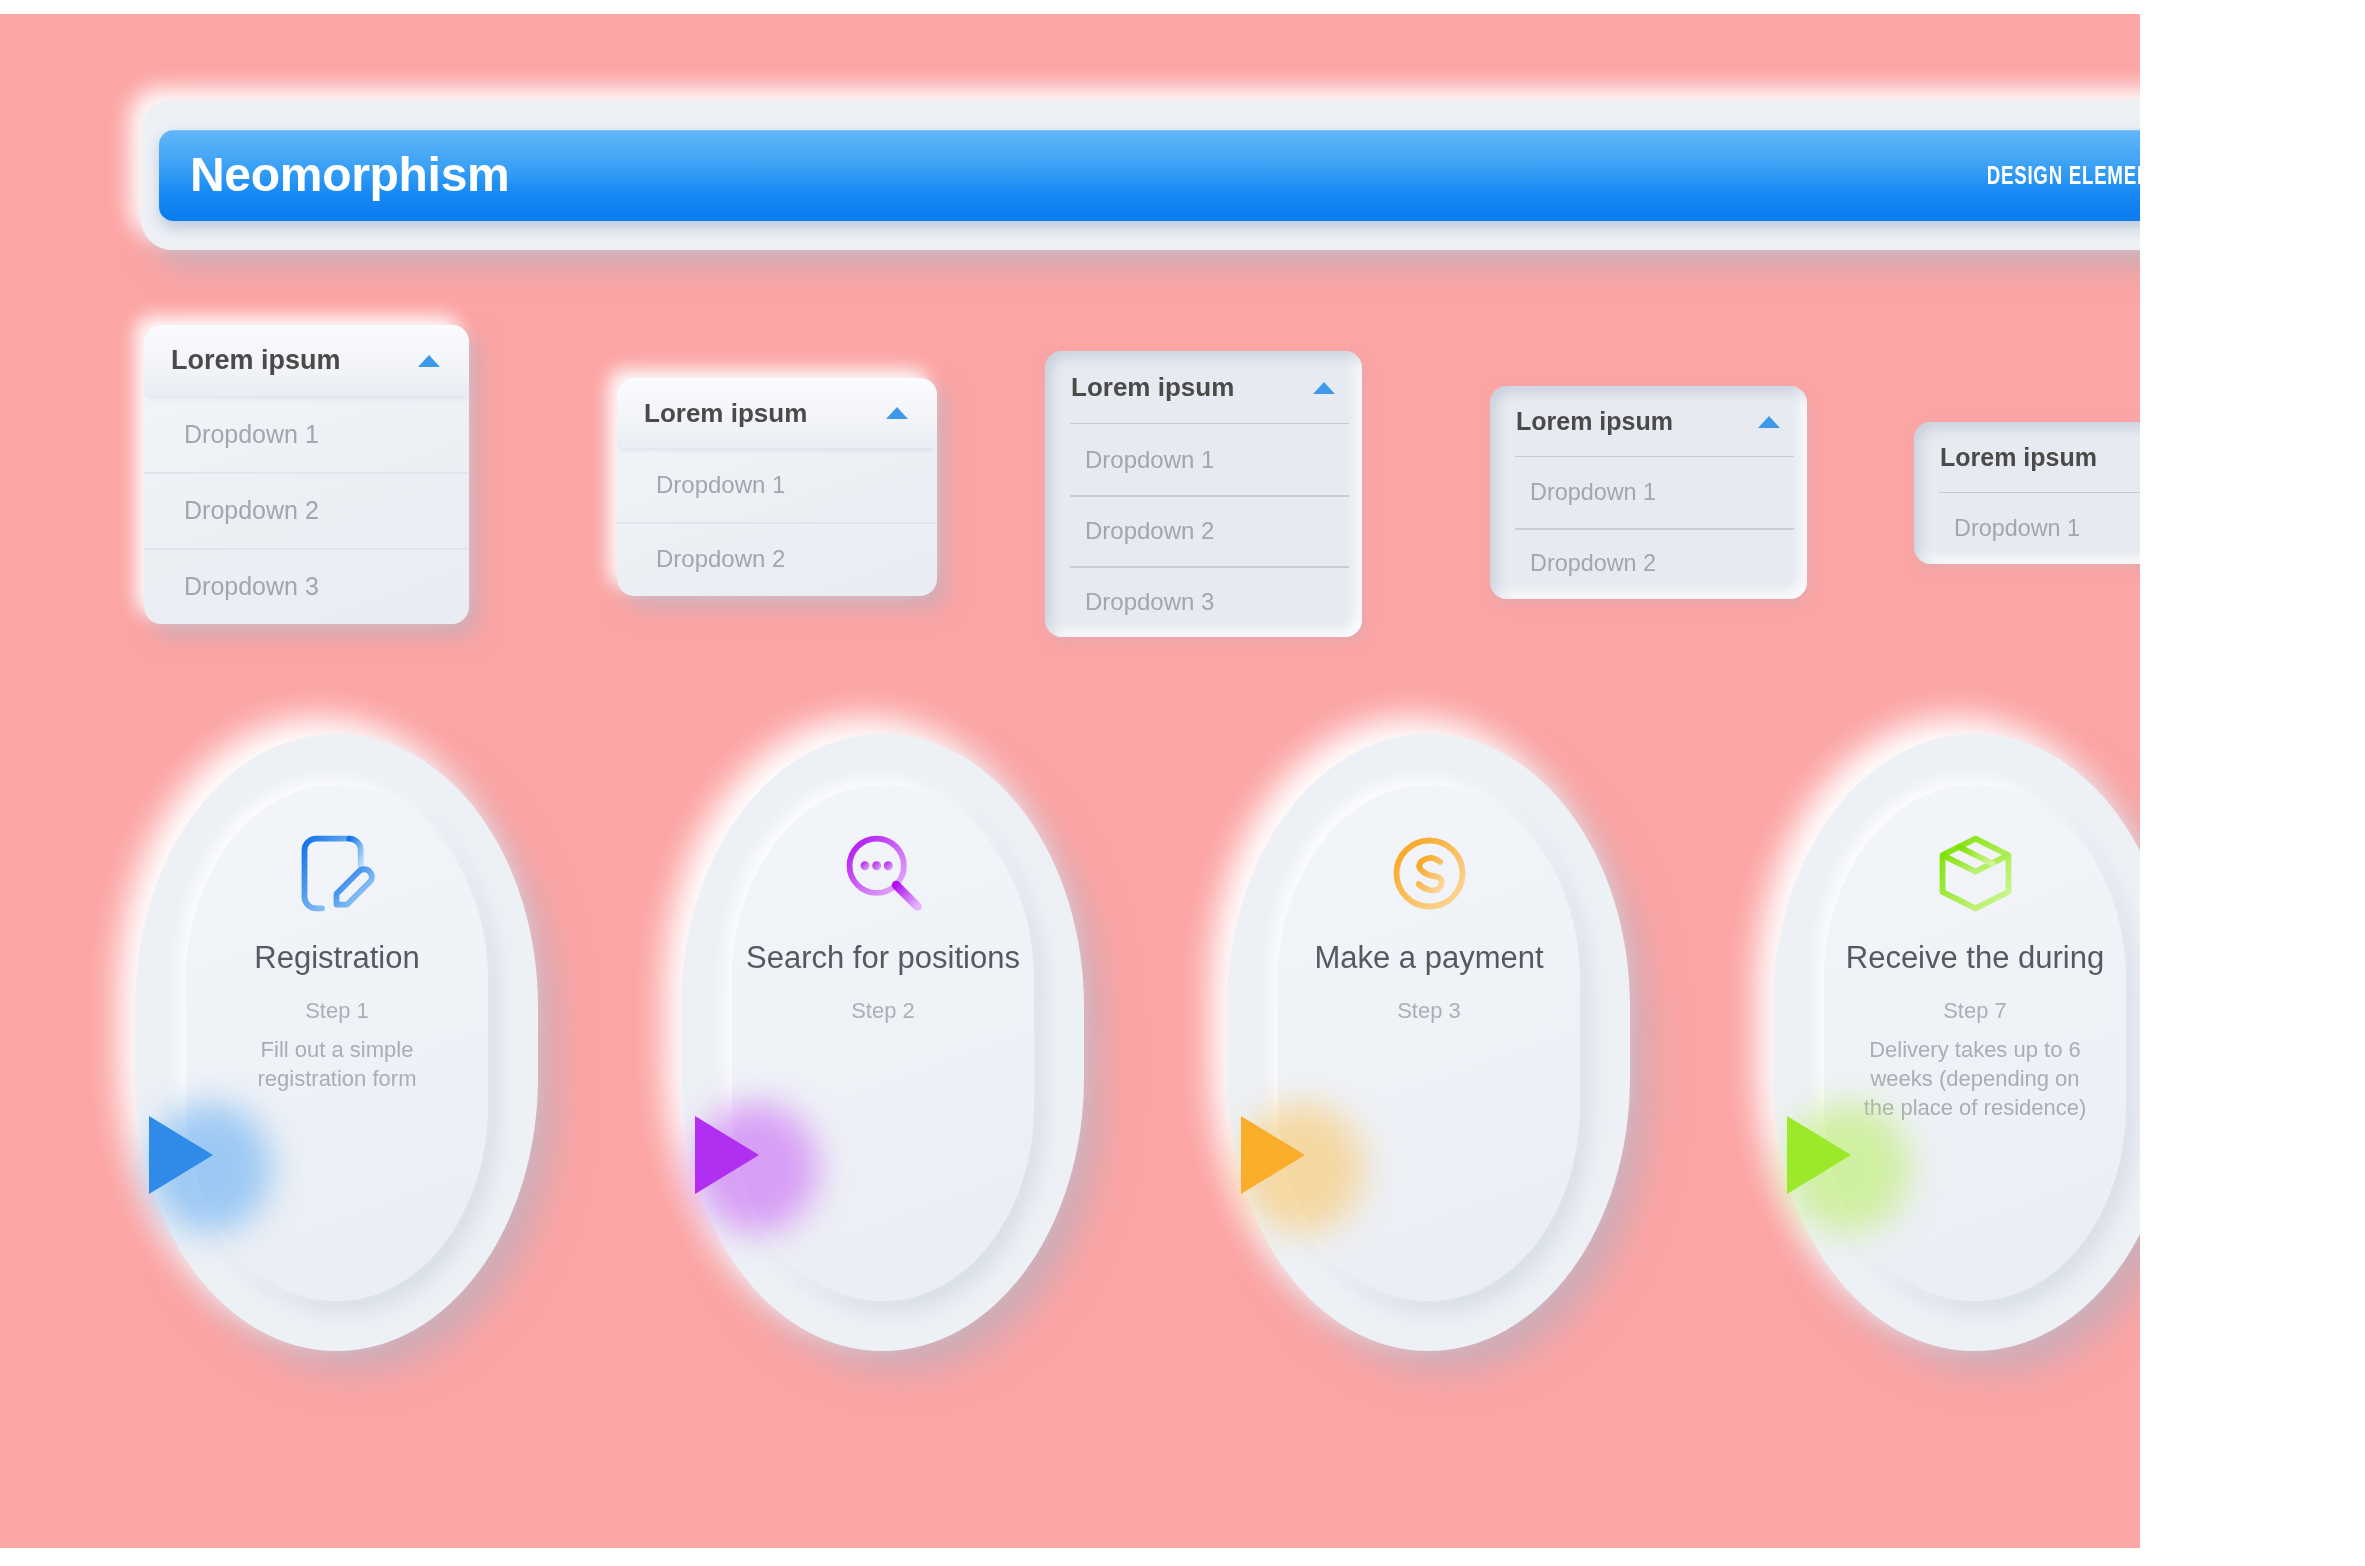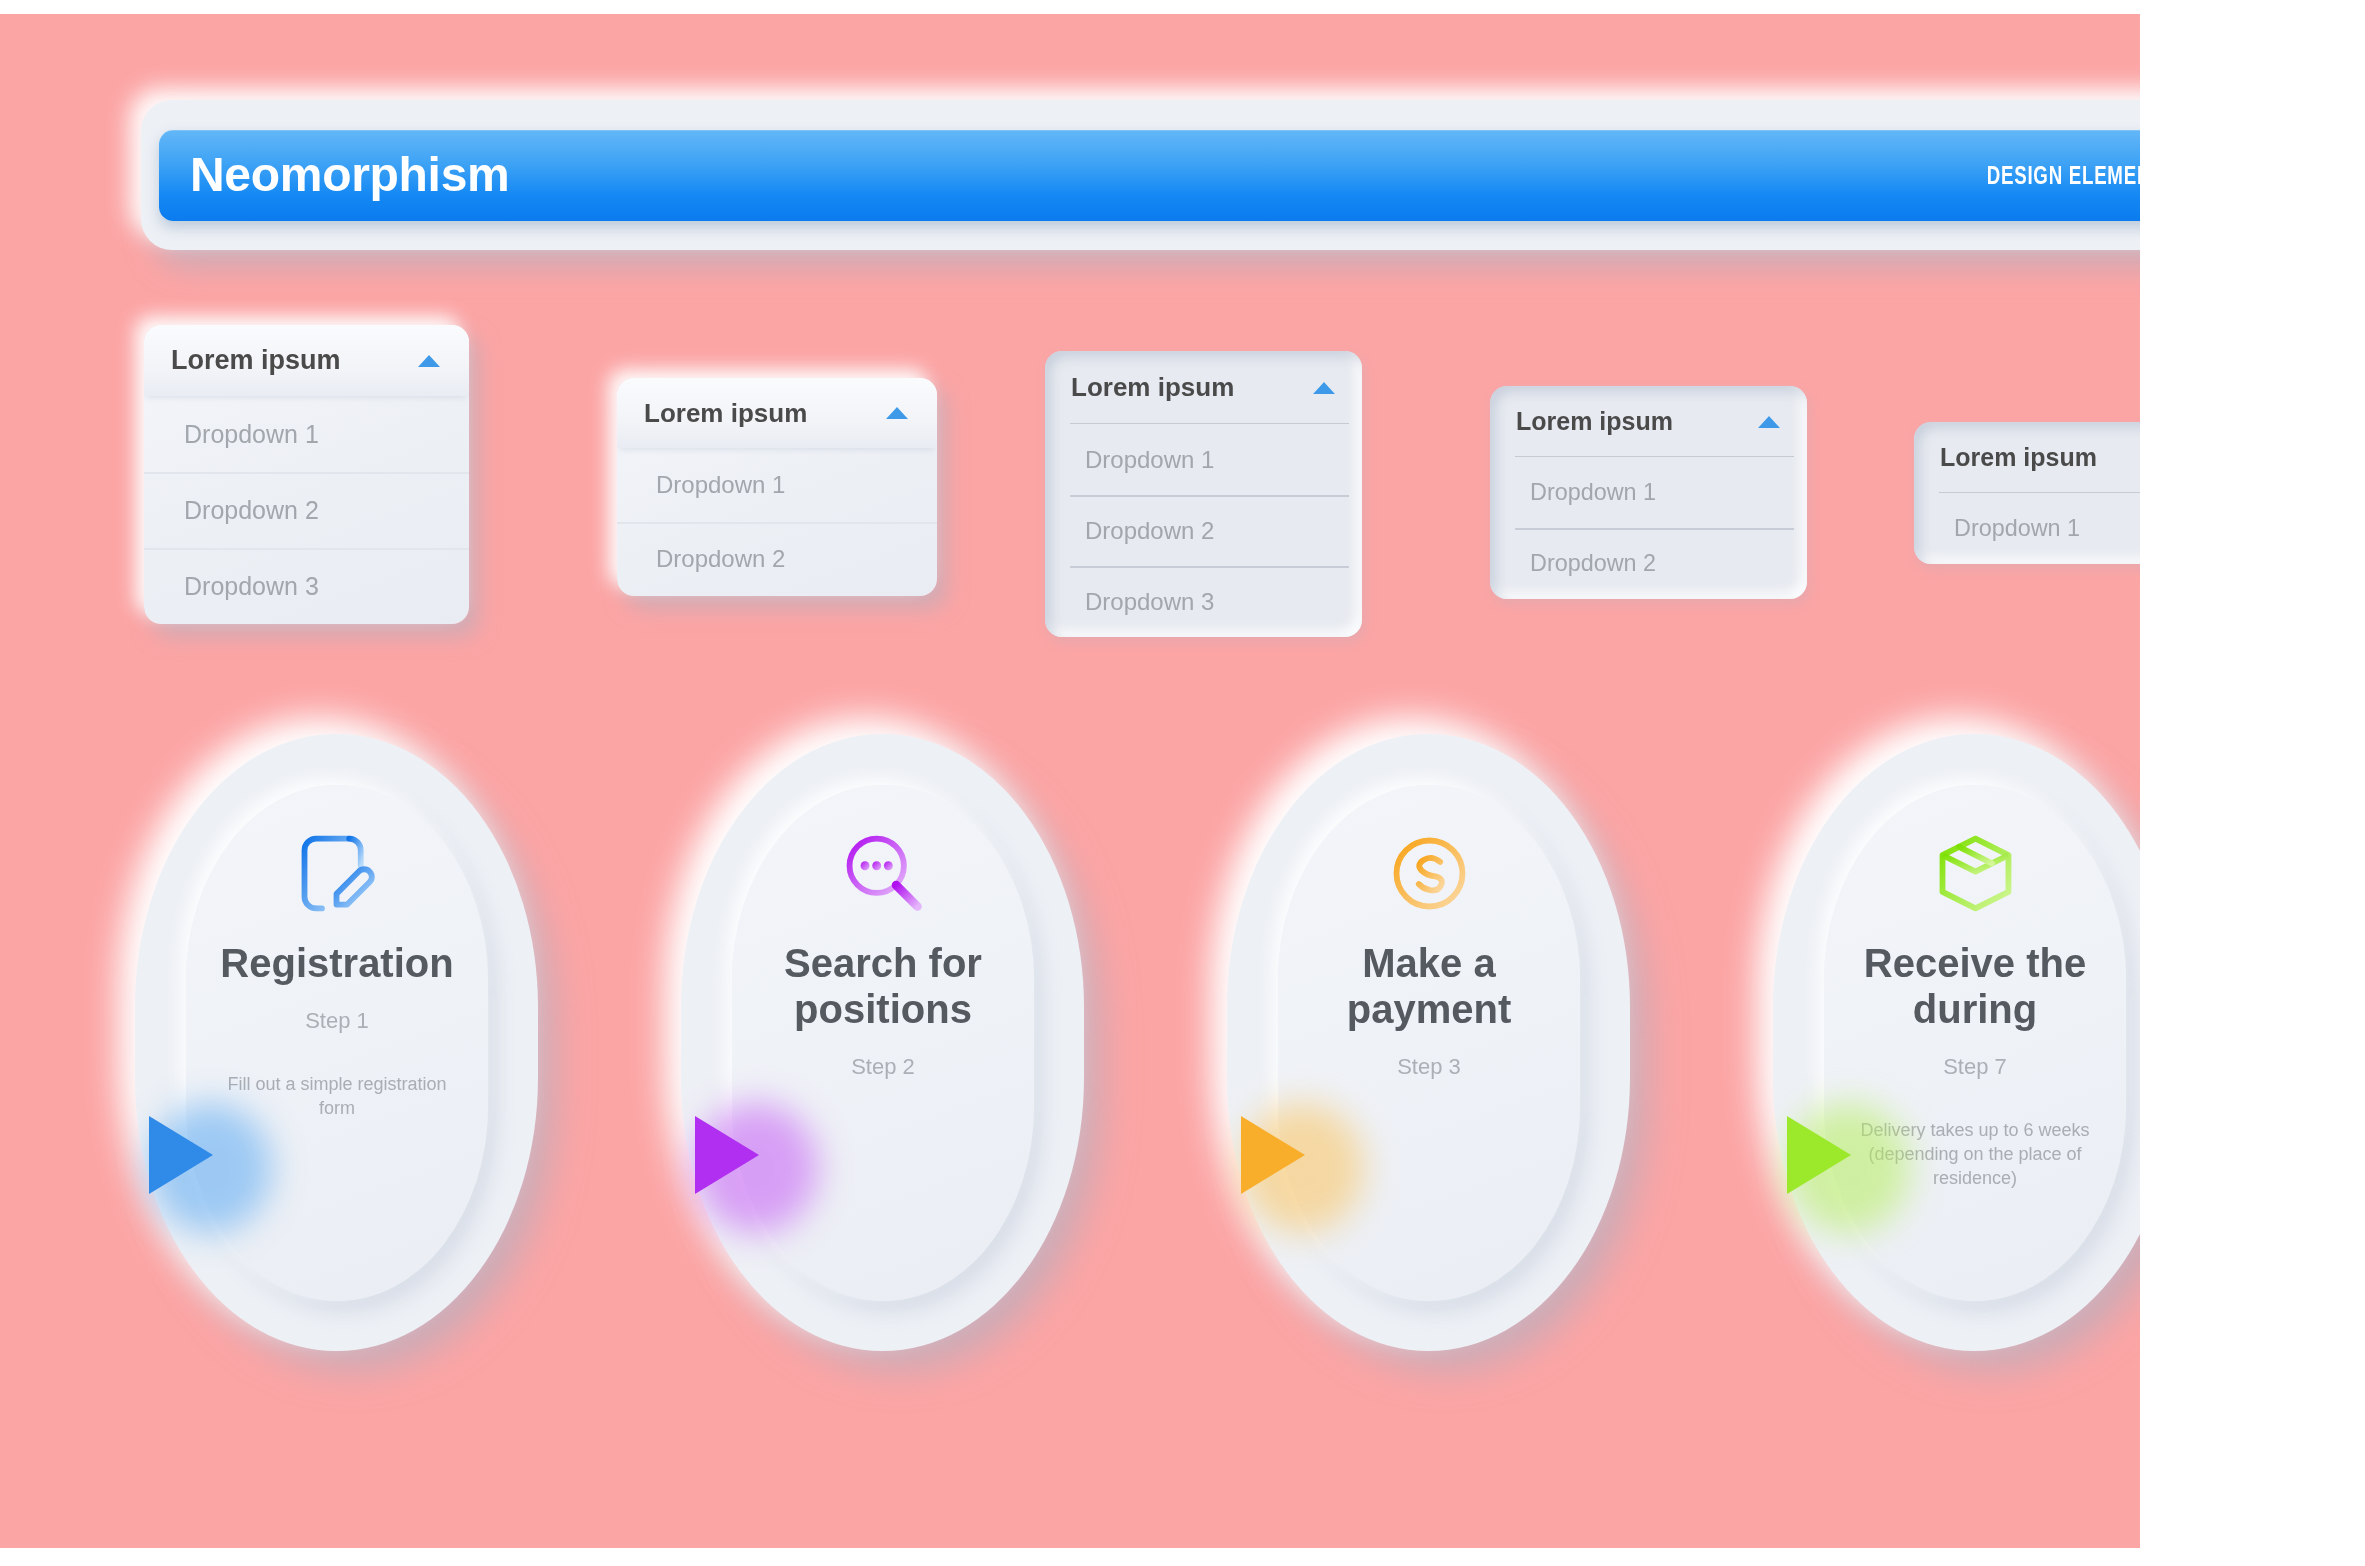--- a/index.html
+++ b/index.html
@@ -235,38 +235,38 @@
     padding-top: 40px;
   }
   .step-icon {
     width: 97px;
     height: 97px;
     flex: none;
   }
   .step-title {
     margin-top: 18px;
     color: #555a60;
-    font-size: 40px;
-    font-weight: bold;
+    font-size: 31px;
+    font-weight: normal;
     line-height: 1.15;
     text-align: center;
     width: 100%;
     padding: 0 9px;
     box-sizing: border-box;
   }
   .step-num {
     margin-top: 22px;
     color: #acb0b6;
     font-size: 22px;
     text-align: center;
   }
   .step-desc {
-    margin-top: 39px;
+    margin-top: 11px;
     color: #a9adb4;
-    font-size: 18px;
+    font-size: 22px;
     line-height: 1.32;
     text-align: center;
     width: 100%;
     padding: 0 29px;
     box-sizing: border-box;
   }
   
   .step-tri {
     position: absolute;
     left: 14.3px;

